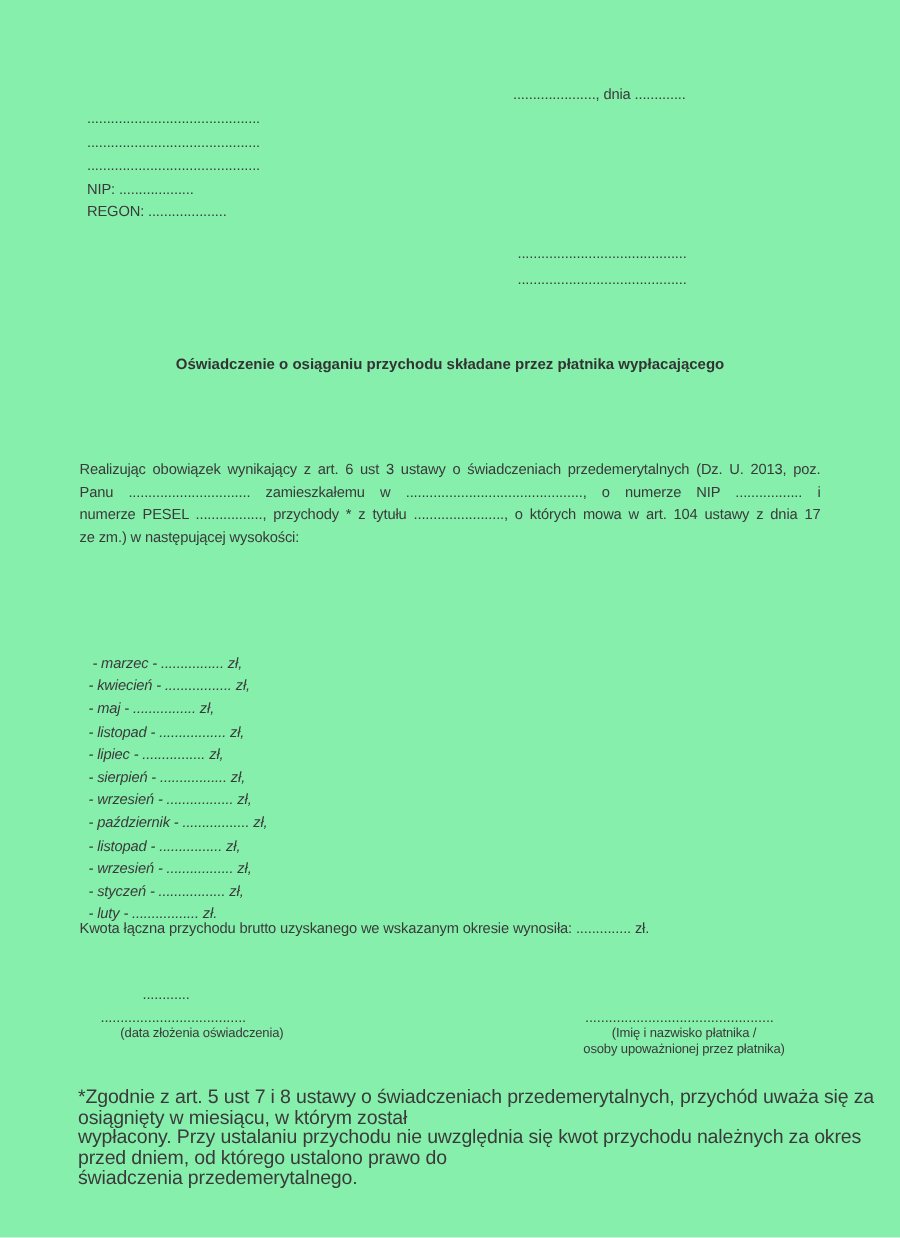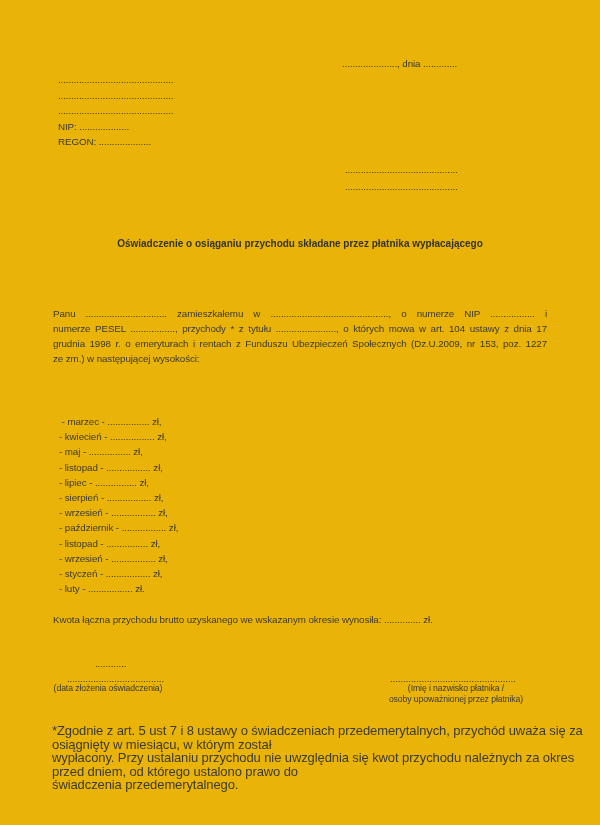--- a/index.html
+++ b/index.html
@@ -1,20 +1,20 @@
 <!DOCTYPE html>
 <html><head>
 <meta charset="utf-8">
 <style>
   html, body { margin: 0; padding: 0; background: #ffffff; }
   .page {
     position: relative;
     width: 600px;
     height: 825px;
-    background: #eab308;
+    background: #86efac;
     font-family: "Liberation Sans", sans-serif;
     color: #3a3a3a;
     overflow: hidden;
   }
   .abs { position: absolute; }
   .t { font-size: 9.8px; letter-spacing: -0.1px; line-height: 15.1px; }
   .pre { white-space: pre; }
 
   .date-line { left: 342px; top: 56px; }
   .payer-block { left: 58px; top: 72px; line-height: 15.6px; }
@@ -26,27 +26,27 @@
     font-weight: bold;
     font-size: 10px;
     line-height: 15.8px;
     color: #333333;
   }
 
   .body-par { left: 53px; top: 306px; width: 494px; }
   .body-par .line { line-height: 15.1px; overflow: hidden; }
   .body-par .jl { text-align: justify; text-align-last: justify; }
 
-  .months { left: 59px; top: 414px; line-height: 15.2px; }
+  .months { left: 59px; top: 435px; line-height: 15.2px; font-style: italic; }
 
   .total-line { left: 53px; top: 612px; }
 
   .sig-short-dots { left: 95px; top: 656px; }
   .sig-left-line { left: 67px; top: 671px; }
-  .sig-left-caption { left: 38px; top: 683px; width: 140px; text-align: center; font-size: 8.7px; letter-spacing: -0.1px; line-height: 11px; }
+  .sig-left-caption { left: 49px; top: 683px; width: 140px; text-align: right; font-size: 8.7px; letter-spacing: -0.1px; line-height: 11px; }
   .sig-right-line { left: 390px; top: 671px; }
   .sig-right-caption { left: 385px; top: 683px; width: 142px; text-align: center; font-size: 8.7px; letter-spacing: -0.1px; line-height: 11px; }
 
   .footnote { left: 52px; top: 724px; font-size: 13px; letter-spacing: -0.1px; line-height: 13.6px; }
 </style>
 </head>
 <body>
 
 <div class="page">
 
@@ -63,23 +63,23 @@
   <div class="abs t addressee-block">
     <div class="pre">...........................................</div>
     <div class="pre">...........................................</div>
   </div>
 
   <div class="abs doc-title">
     <div>Oświadczenie o osiąganiu przychodu składane przez płatnika wypłacającego</div>
   </div>
 
   <div class="abs t body-par">
+    <div class="line jl">Realizując obowiązek wynikający z art. 6 ust 3 ustawy o świadczeniach przedemerytalnych (Dz. U. 2013, poz.</div>
     <div class="line jl">Panu ............................... zamieszkałemu w ............................................., o numerze NIP ................. i</div>
     <div class="line jl">numerze PESEL ................., przychody * z tytułu ......................., o których mowa w art. 104 ustawy z dnia 17</div>
-    <div class="line jl">grudnia 1998 r. o emeryturach i rentach z Funduszu Ubezpieczeń Społecznych (Dz.U.2009, nr 153, poz. 1227</div>
     <div class="line">ze zm.) w następującej wysokości:</div>
   </div>
 
   <div class="abs t months">
     <div class="pre"> - marzec - ................ zł,</div>
     <div class="pre">- kwiecień - ................. zł,</div>
     <div class="pre">- maj - ................ zł,</div>
     <div class="pre">- listopad - ................. zł,</div>
     <div class="pre">- lipiec - ................ zł,</div>
     <div class="pre">- sierpień - ................. zł,</div>

